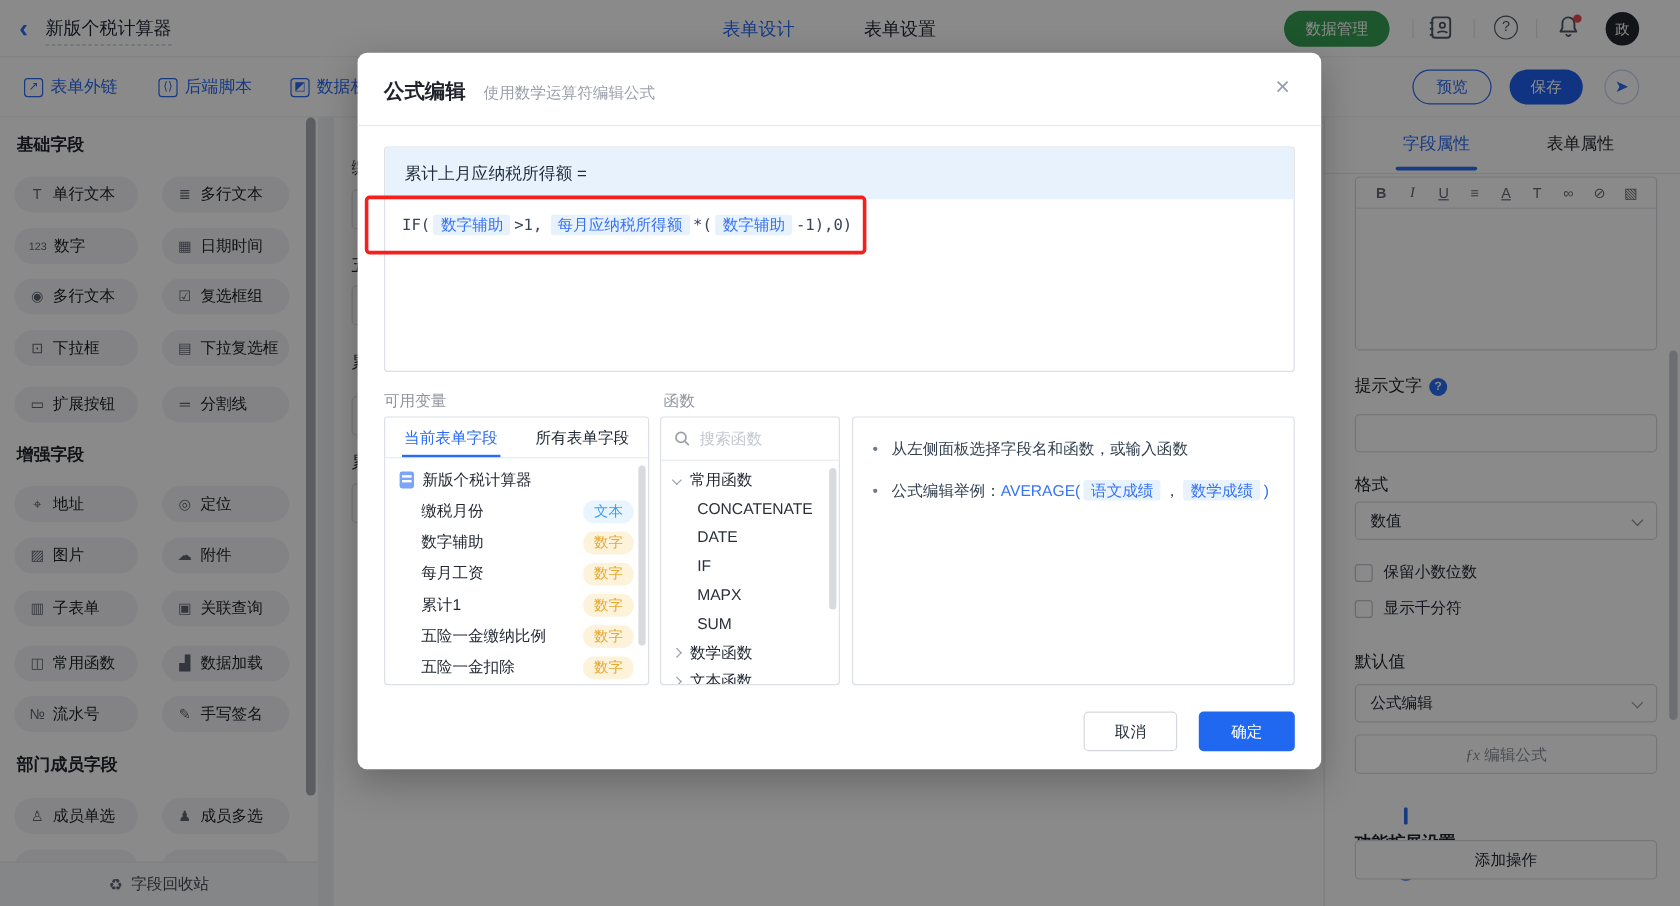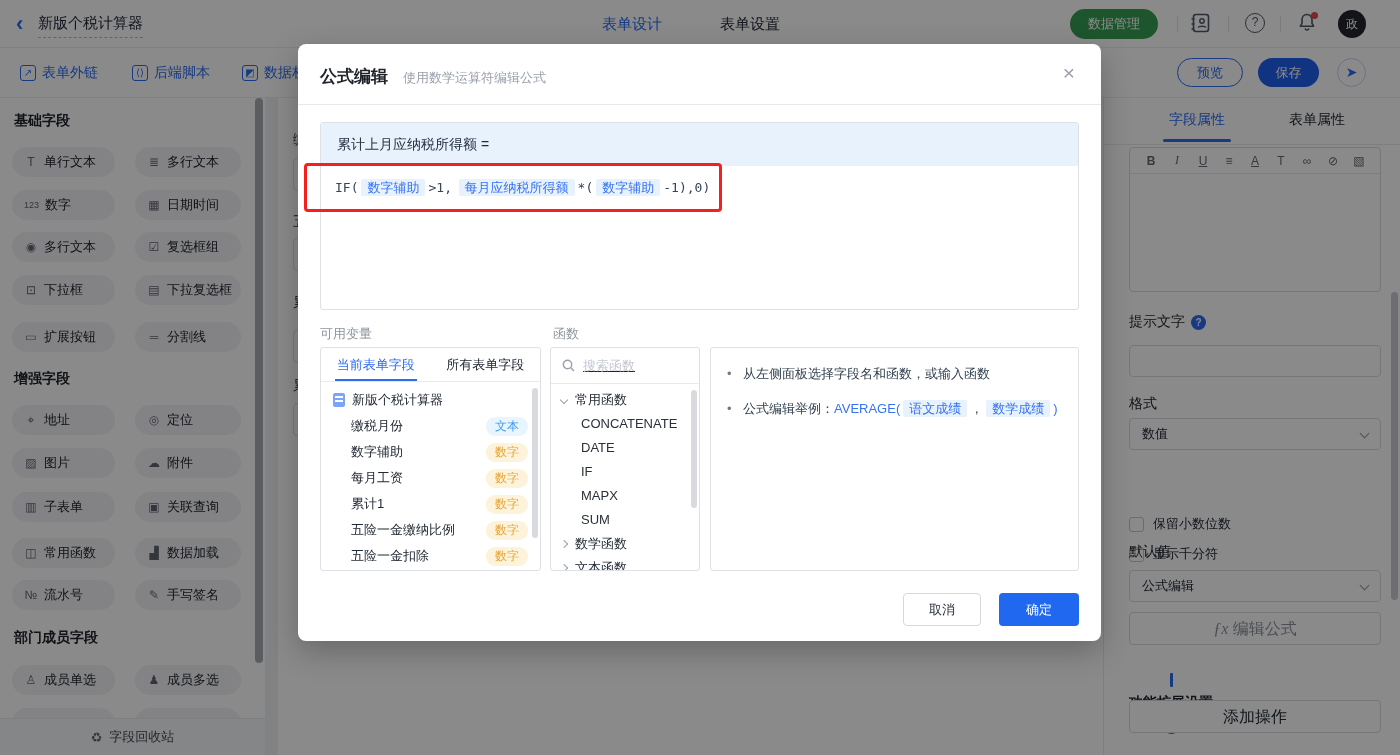--- a/index.html
+++ b/index.html
@@ -49,23 +49,23 @@
   .rtab.active { color:#2b6bf2; }
   .rtab.active::after { content:""; position:absolute; left:-6px; right:-6px; bottom:-13px; height:3px; background:#2b6bf2; border-radius:2px; }
   .editor-box { position:absolute; left:25px; top:49px; width:252px; height:145px; border:1px solid #d9dbe0; border-radius:4px; }
   .ed-toolbar { display:flex; align-items:center; height:26px; border-bottom:1px solid #e5e7ea; padding:0 8px; gap:0; }
   .ed-ic { flex:1; text-align:center; font-size:12px; color:#646a73; cursor:pointer; }
   .r-label { position:absolute; left:25px; font-size:14px; font-weight:500; color:#1f2329; display:flex; align-items:center; gap:6px; }
   .q-badge { width:15px; height:15px; border-radius:50%; background:#2b6bf2; color:#fff; font-size:10px; font-weight:bold; text-align:center; line-height:15px; }
   .r-input { position:absolute; left:25px; width:252px; height:32px; border:1px solid #d9dbe0; border-radius:4px; background:#fff; }
   .r-select { position:absolute; left:25px; width:252px; height:32px; border:1px solid #d9dbe0; border-radius:4px; background:#fff; font-size:13px; color:#232a35; line-height:30px; padding-left:12px; cursor:pointer; }
   .chev { position:absolute; right:12px; top:11px; width:7px; height:7px; border-right:1.5px solid #8f959e; border-bottom:1.5px solid #8f959e; transform:rotate(45deg); }
-  .cb-row { position:absolute; left:25px; display:flex; align-items:center; gap:9px; font-size:13px; color:#232a35;margin-top:47px; }
+  .cb-row { position:absolute; left:25px; display:flex; align-items:center; gap:9px; font-size:13px; color:#232a35; }
   .cb { width:15px; height:15px; border:1px solid #c2c6cc; border-radius:3px; background:#fff; }
-  .r-btn { position:absolute; left:25px; width:252px; height:33px; border:1px solid #d9dbe0; border-radius:4px; background:#fff; text-align:center; line-height:31px; font-size:16px; cursor:pointer; }
+  .r-btn { position:absolute; left:25px; width:252px; height:33px; border:1px solid #d9dbe0; border-radius:4px; background:#fff; text-align:center; line-height:31px; font-size:13px; cursor:pointer; }
   .sec-head { position:absolute; left:25px; display:flex; align-items:center; gap:7px; font-size:14px; font-weight:bold; color:#1f2329;flex-direction:column; }
   .sec-bar { width:3px; height:14px; background:#2b6bf2; border-radius:1px; }
   .r-scroll { position:absolute; right:2px; top:194px; width:7px; height:308px; border-radius:4px; background:#c9ccd2; }
   
   .dim { position:absolute; inset:0; background:rgba(0,0,0,0.46); z-index:40; }
   
   .modal { position:absolute; left:298px; top:44px; width:803px; height:597px; background:#fff; border-radius:8px; z-index:50; box-shadow:0 10px 30px rgba(0,0,0,.25); }
   .m-header { position:absolute; left:0; top:0; width:803px; height:61px; border-bottom:1px solid #e8e9eb; }
   .m-title { position:absolute; left:22px; top:21px; font-size:17px; font-weight:bold; color:#1f2329; }
   .m-sub { position:absolute; left:105px; top:25px; font-size:13px; color:#9aa0ab; }
@@ -85,21 +85,21 @@
   .vtab.active { color:#2b6bf2; }
   .vtab.active::after { content:""; position:absolute; left:14px; right:14px; bottom:0; height:2px; background:#2b6bf2; }
   .vrow { display:flex; align-items:center; height:26px; font-size:13px; color:#232a35; padding-left:30px; position:relative; cursor:pointer; }
   .vrow.root { padding-left:12px; gap:7px; }
   .docic { width:12px; height:14px; background:#7aa5f8; border-radius:2px; position:relative; }
   .docic::after { content:""; position:absolute; left:2px; top:3px; width:8px; height:2px; background:#fff; box-shadow:0 4px 0 #fff; }
   .vbadge { position:absolute; right:12px; font-size:12px; border-radius:9px; padding:1px 9px; }
   .b-text { background:#e9f5fe; color:#3d9bf3; }
   .b-num { background:#fcf3da; color:#e8a532; }
   .v-scroll { position:absolute; right:2px; top:40px; width:6px; height:150px; border-radius:3px; background:#d8dadd; }
-  .srch { display:flex; align-items:center; gap:8px; height:36px; border-bottom:1px solid #e8eaee; padding:0 11px;text-decoration:underline; }
+  .srch { display:flex; align-items:center; gap:8px; height:36px; border-bottom:1px solid #e8eaee; padding:0 11px; }
   .srch input { border:none; outline:none; width:100px; font-size:13px; color:#232a35; font-family:"Liberation Sans",sans-serif; }
   .srch input::placeholder { color:#c3c7cf; }
   .frow { height:24px; line-height:24px; font-size:13px; color:#2a3039; padding-left:30px; cursor:pointer; }
   .fgroup { position:relative; padding-left:24px; color:#232a34; }
   .tchev { position:absolute; left:10px; top:9px; width:6px; height:6px; border-right:1.4px solid #98a0aa; border-bottom:1.4px solid #98a0aa; }
   .tchev.open { transform:rotate(45deg); }
   .tchev.closed { transform:rotate(-45deg); }
   .f-scroll { position:absolute; right:2px; top:42px; width:6px; height:118px; border-radius:3px; background:#d8dadd; }
   .hb { padding:15px 16px 0 16px; font-size:13px; color:#33404f; }
   .hb-row { display:flex; margin-bottom:13px; line-height:22px; }

